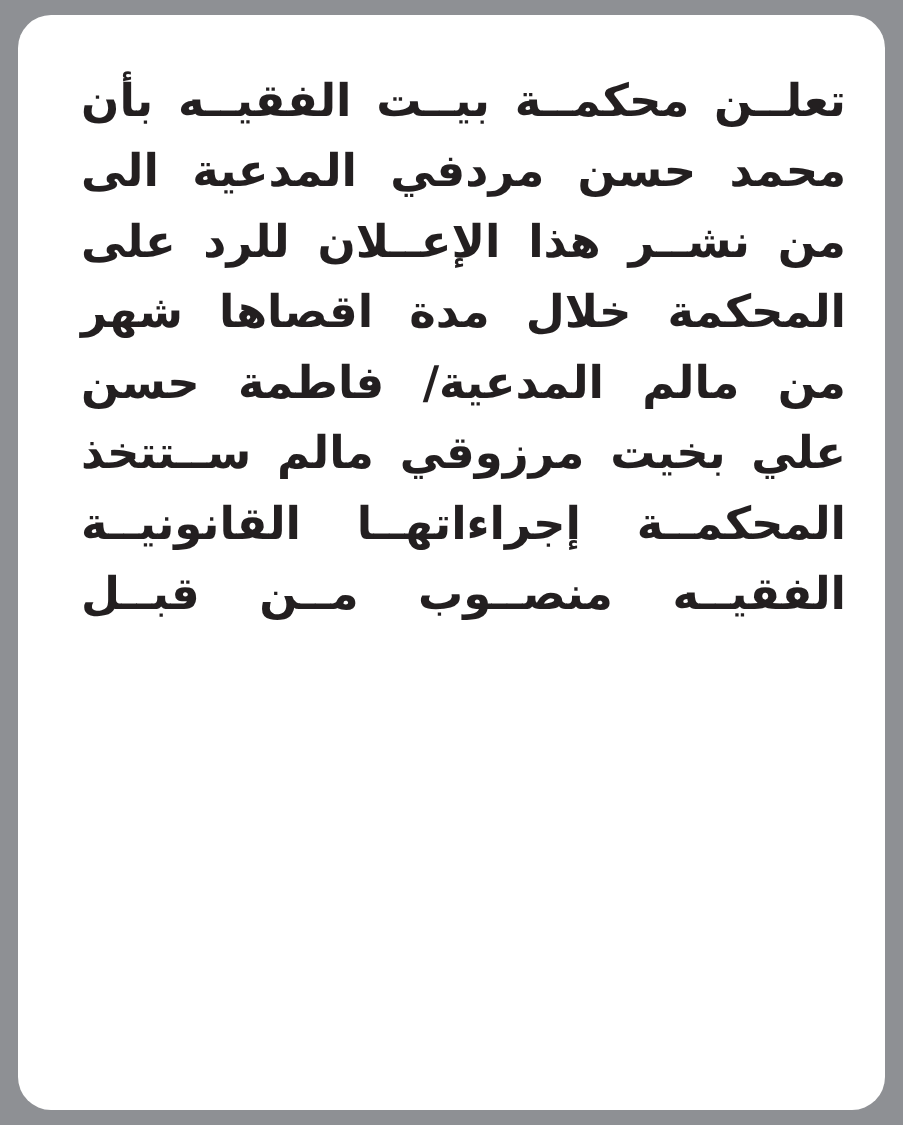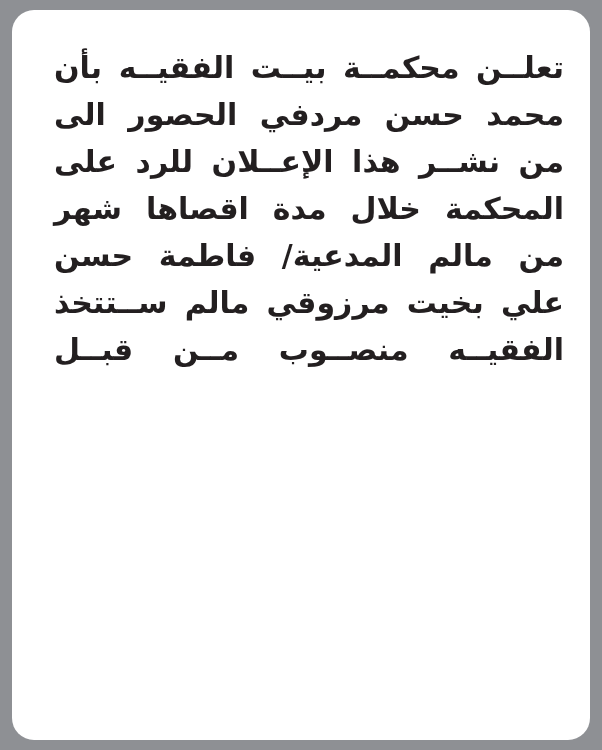--- a/index.html
+++ b/index.html
@@ -50,20 +50,21 @@
   .notice-line.last {
     text-align-last: right;
   }
 </style>
 </head>
 <body style="background: rgb(142, 144, 148);">
 
 <div class="notice-frame">
   <div class="notice-body">
     <span class="notice-line">تعلــن محكمــة بيــت الفقيــه بأن</span>
-    <span class="notice-line">محمد حسن مردفي الحصور الى</span>
+    <span class="notice-line">محمد حسن مردفي المدعية الى</span>
     <span class="notice-line">من نشــر هذا الإعــلان للرد على</span>
     <span class="notice-line">المحكمة خلال مدة اقصاها شهر</span>
     <span class="notice-line">من مالم المدعية/ فاطمة حسن</span>
     <span class="notice-line">علي بخيت مرزوقي مالم ســتتخذ</span>
+    <span class="notice-line">المحكمــة  إجراءاتهــا  القانونيــة</span>
     <span class="notice-line">الفقيــه منصــوب مــن قبــل</span>
   </div>
 </div>
 
 </body></html>

